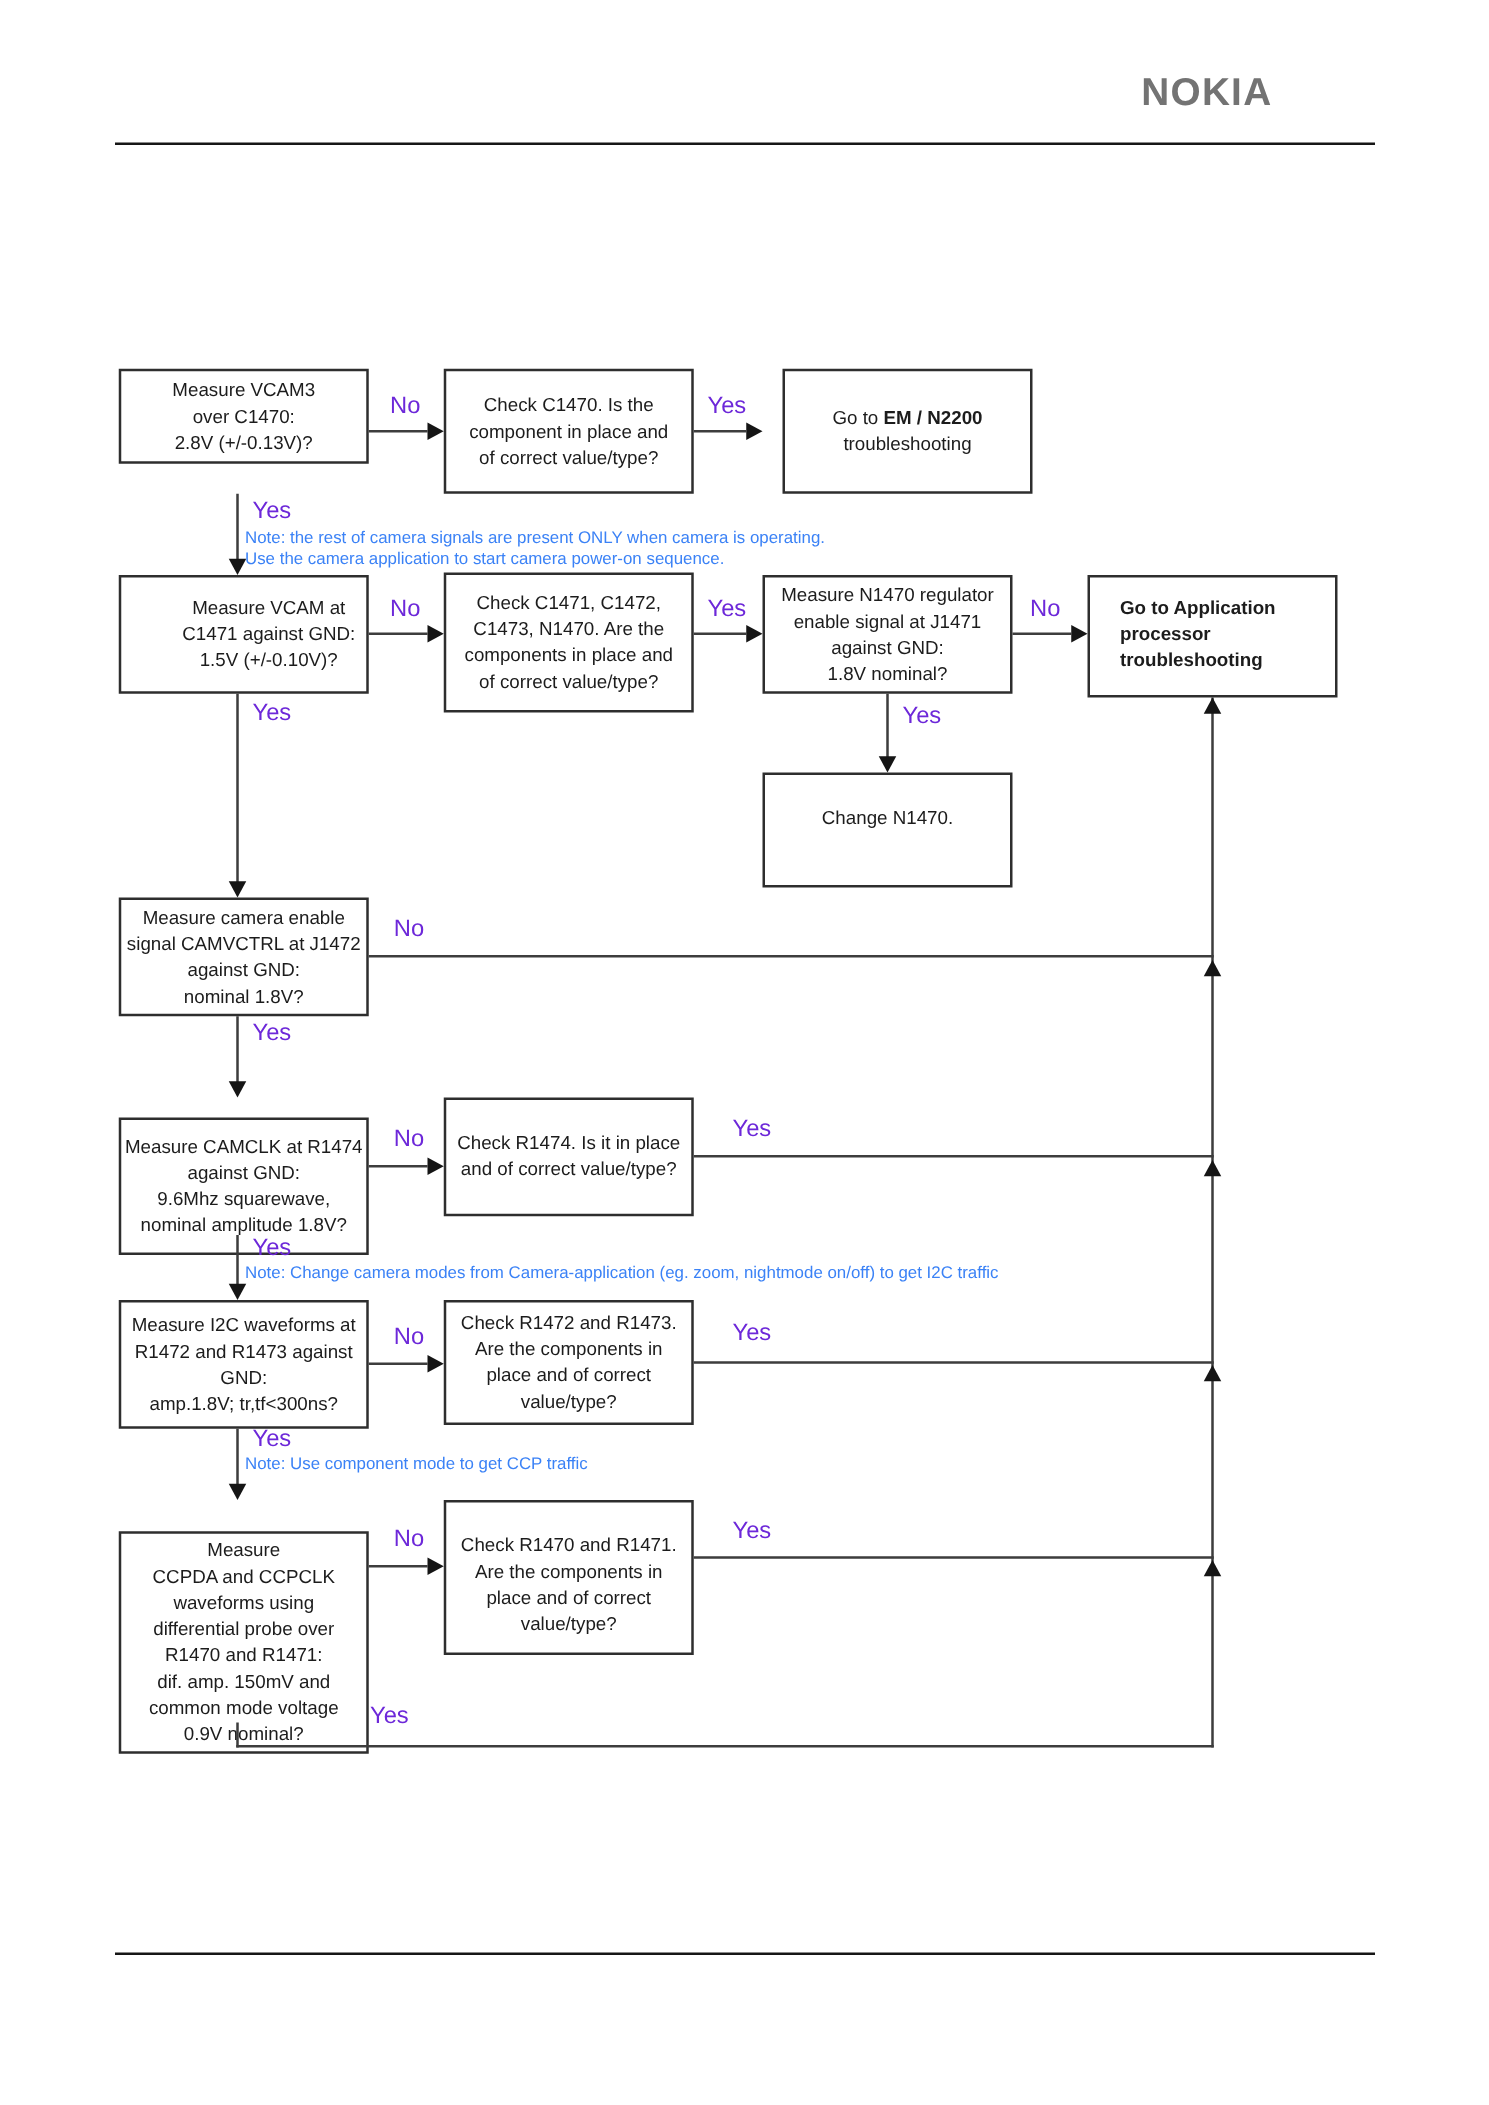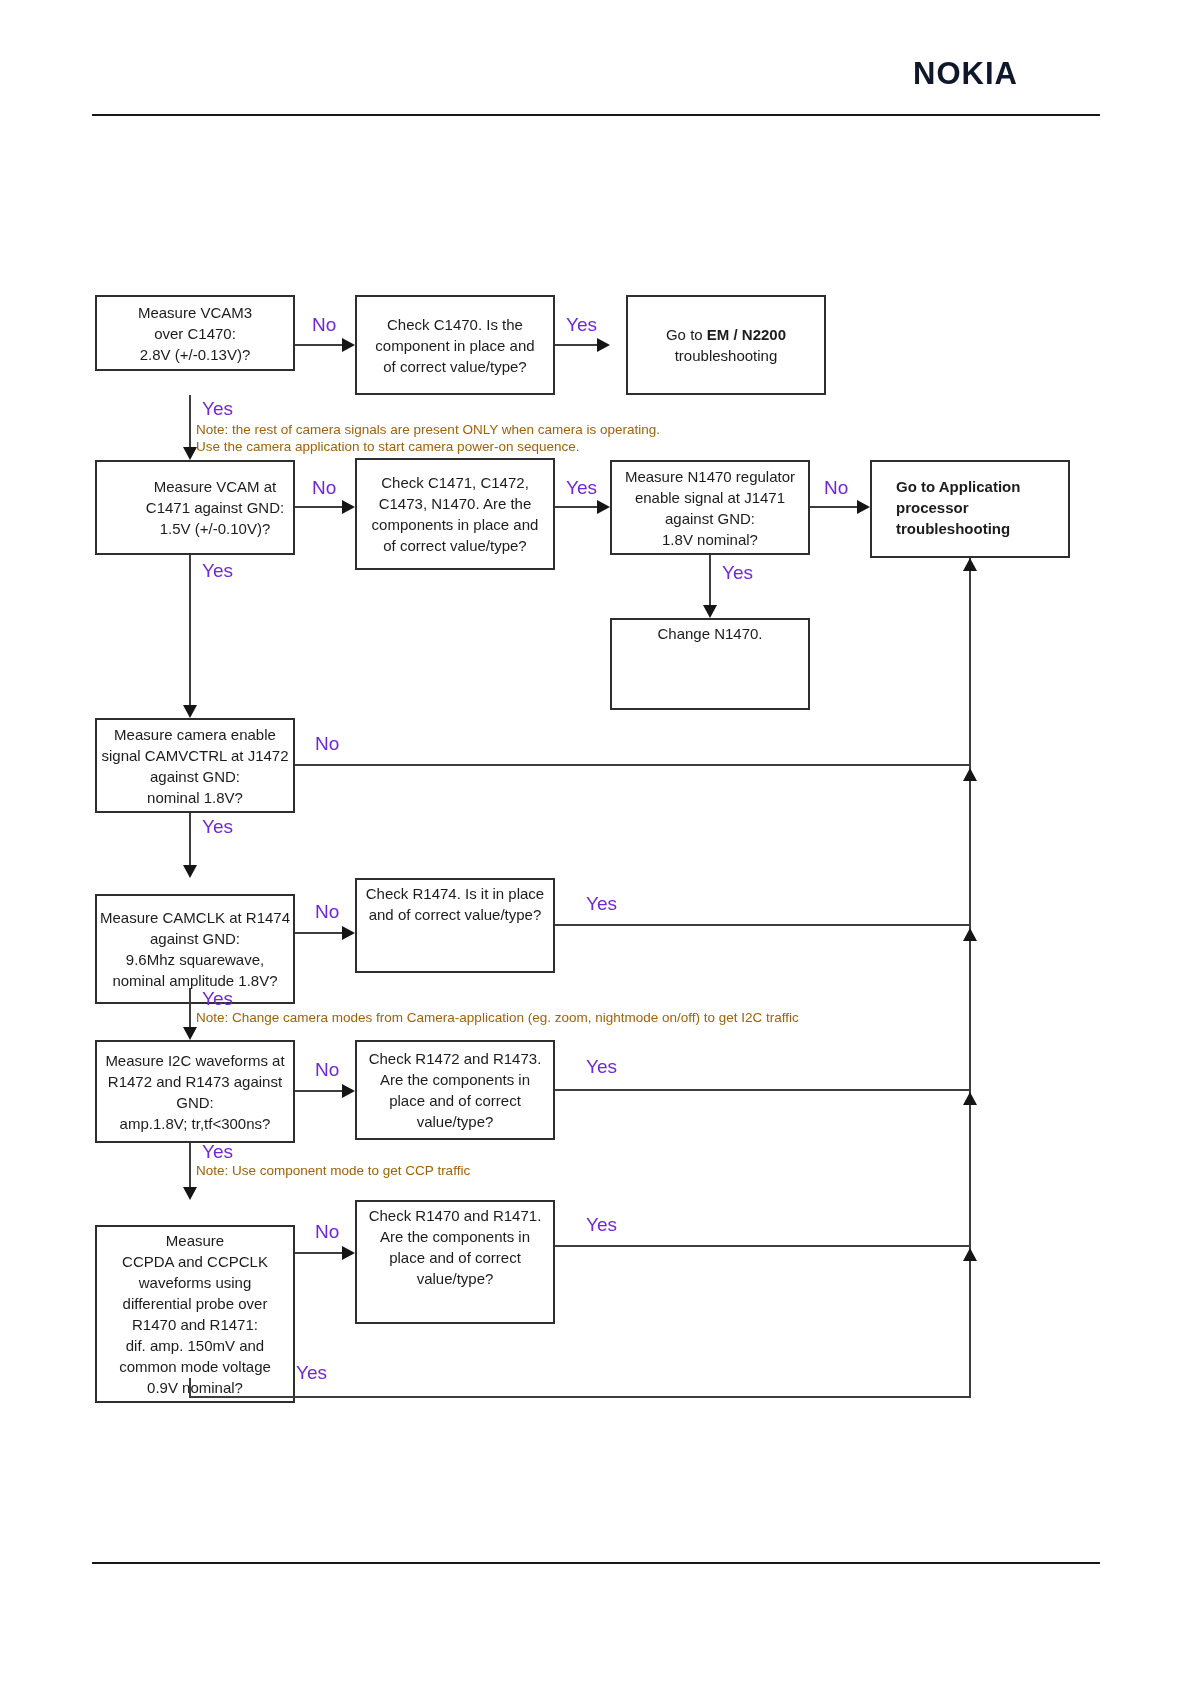--- a/index.html
+++ b/index.html
@@ -1,32 +1,32 @@
 <!DOCTYPE html>
 <html><head>
 <meta charset="utf-8">
 <style>
   html,body{margin:0;padding:0;background:#ffffff;}
   body{width:1191px;height:1684px;position:relative;font-family:"Liberation Sans",sans-serif;color:#1c1c1c;overflow:hidden;}
-  .brand{position:absolute;left:913px;top:56px;font-size:31px;font-weight:800;letter-spacing:1px;color:#0f172a;}
+  .brand{position:absolute;left:913px;top:56px;font-size:31px;font-weight:800;letter-spacing:1px;color:#737373;}
   .rule{position:absolute;background:#161616;height:2px;}
   .box{position:absolute;box-sizing:border-box;border:2px solid #2e2e2e;background:#fff;
        display:flex;align-items:center;justify-content:center;text-align:center;
        white-space:pre-line;font-size:15px;line-height:21px;}
-  .box.topalign{align-items:flex-start;padding-top:3px;}
+  .box.topalign{align-items:flex-start;padding-top:24px;}
   .box.boldleft{font-weight:bold;justify-content:flex-start;text-align:left;align-items:flex-start;padding:14px 10px 0 24px;}
   .box.col{flex-direction:column;}
   .hline{position:absolute;height:2px;background:#3d3d3d;}
   .vline{position:absolute;width:2px;background:#3d3d3d;}
   .tri{position:absolute;width:0;height:0;}
   .tri-right{border-top:7px solid transparent;border-bottom:7px solid transparent;border-left:13px solid #151515;}
   .tri-down{border-left:7px solid transparent;border-right:7px solid transparent;border-top:13px solid #151515;}
   .tri-up{border-left:7px solid transparent;border-right:7px solid transparent;border-bottom:13px solid #151515;}
   .lbl{position:absolute;font-size:19px;color:#6d28d9;}
-  .note{position:absolute;font-size:13.5px;color:#a16207;white-space:nowrap;}
+  .note{position:absolute;font-size:13.5px;color:#3b82f6;white-space:nowrap;}
 </style>
 </head>
 <body>
 
 <div class="brand">NOKIA</div>
 <div class="rule" style="left:92px;top:114px;width:1008px;"></div>
 <div class="rule" style="left:92px;top:1562px;width:1008px;"></div>
 
 <div class="box" style="left:95px;top:295px;width:200px;height:76px;">Measure VCAM3
 over C1470:

